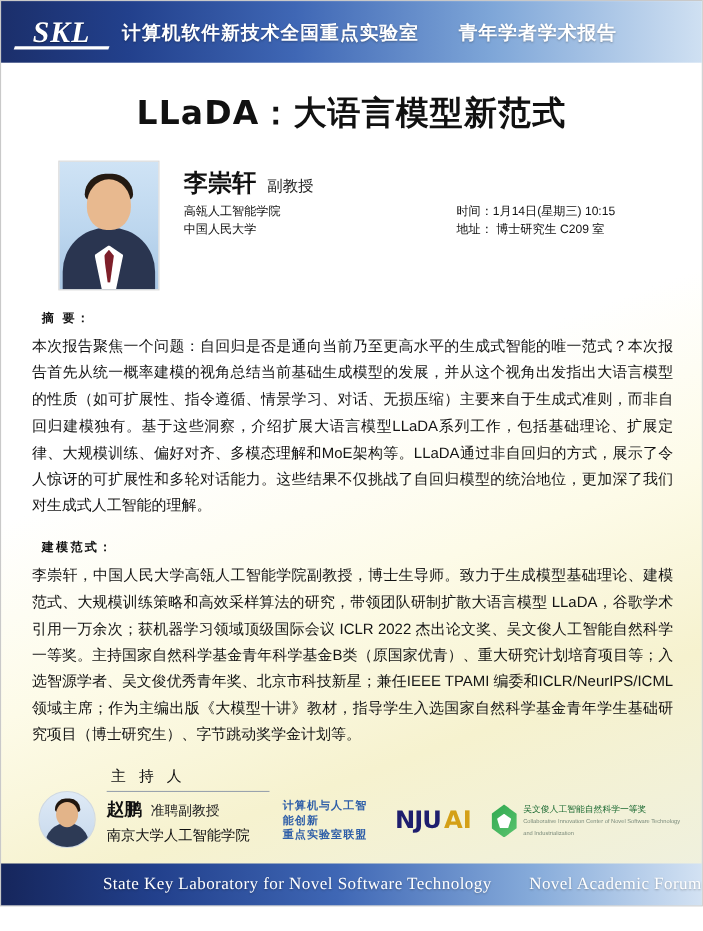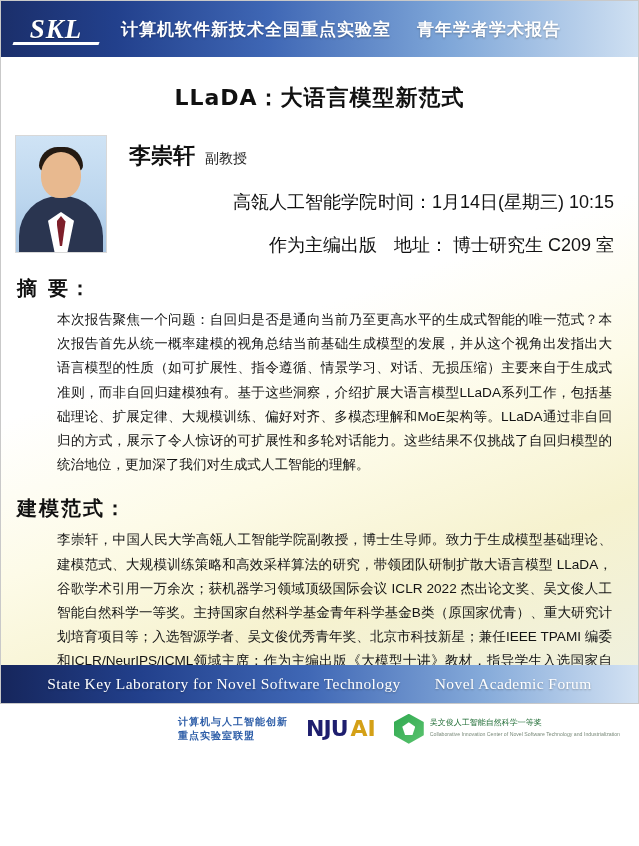--- a/index.html
+++ b/index.html
@@ -4,21 +4,21 @@
 <style>
   * { box-sizing: border-box; margin: 0; padding: 0; }
   body {
     width: 639px; height: 846px;
     font-family: "Liberation Sans", sans-serif;
     background: #ffffff;
     overflow: hidden;
   }
   .poster {
     position: relative;
-    width: 639px; height: 704px;
+    width: 639px; height: 824px;
     background: linear-gradient(160deg, #ffffff 0%, #ffffff 45%, #fdfbe8 62%, #f6f2cf 78%, #eef0e0 100%);
     border: 1px solid #c9c9c9;
   }
   
   .header {
     position: relative;
     height: 56px;
     background: linear-gradient(90deg, #1b2f6b 0%, #22408c 18%, #3f67b5 42%, #7ea6d8 70%, #cfe0f2 100%);
     display: flex;
     align-items: center;
@@ -42,47 +42,46 @@
     position: absolute;
     left: 12px; bottom: 12px;
     width: 86px; height: 3px;
     background: #ffffff;
     transform: skewX(-20deg);
   }
   .header-title {
     flex: 1;
     display: flex;
     align-items: center;
-    gap: 26px;
+    gap: 36px;
     color: #ffffff;
     font-family: "DejaVu Sans", "Liberation Sans", sans-serif;
     font-weight: bold;
     font-size: 17px;
     letter-spacing: 1px;
     padding-right: 8px;
     text-shadow: 0 1px 2px rgba(0,0,0,.3);
-    margin-left: 10px;
   }
   .header-title .t2 { white-space: nowrap; }
 
   
   .main-title {
     text-align: center;
     font-family: "DejaVu Sans", "Liberation Sans", sans-serif;
     font-weight: bold;
-    font-size: 22px;
+    font-size: 30px;
     color: #111111;
     letter-spacing: 1px;
     padding: 26px 10px 18px 10px;
   }
 
   
   .speaker {
     display: flex;
-    padding: 4px 24px 0 14px;
+    padding: 4px 24px 0 52px;
     gap: 22px;
   }
   .photo {
     width: 92px; height: 118px;
     border: 1px solid #d8d8d8;
     background: linear-gradient(180deg, #cfe3f5 0%, #bcd6ee 55%, #a8c6e4 100%);
     position: relative;
     overflow: hidden;
     flex: 0 0 auto;
   }
@@ -130,46 +129,44 @@
   .name-row { display: flex; align-items: baseline; gap: 10px; }
   .sp-name {
     font-family: "DejaVu Sans", "Liberation Sans", sans-serif;
     font-weight: bold;
     font-size: 22px;
     color: #111;
   }
   .sp-rank { font-size: 14px; color: #222; }
   .info-line {
     display: flex;
-    margin-top: 19px;
-    font-size: 18px;
+    margin-top: 2px;
+    font-size: 11px;
     color: #111;
-    text-align: right;
   }
   .info-left { width: 248px; }
   .info-right { flex: 1; }
 
   
   .section-title {
     font-family: "DejaVu Sans", "Liberation Sans", sans-serif;
     font-weight: bold;
-    font-size: 20px;
+    font-size: 11px;
     color: #111;
-    padding: 0 0 6px 16px;
+    padding: 0 0 6px 37px;
     letter-spacing: 2px;
   }
   .abstract-wrap { padding-top: 18px; }
   .body-text {
     padding: 0 26px 0 28px;
     font-size: 13.6px;
     line-height: 1.78;
     color: #141414;
     text-align: justify;
     text-justify: inter-ideograph;
-    margin-left: 28px;
   }
   .bio-wrap { padding-top: 18px; }
 
   
   .host {
     display: flex;
     align-items: flex-end;
     padding: 16px 18px 0 34px;
     gap: 12px;
   }
@@ -255,21 +252,21 @@
   .greenlogo .gtext .g-en { color:#7a8a7a; font-size: 5.2px; }
 
   
   .footer {
     position: absolute;
     left: 0; right: 0; bottom: 0;
     height: 38px;
     background: linear-gradient(90deg, #16265c 0%, #22408c 22%, #3f67b5 48%, #86abda 76%, #d3e2f3 100%);
     display: flex;
     align-items: center;
-    justify-content: center;
+    justify-content: flex-end;
     gap: 34px;
     color: #ffffff;
     font-family: "Liberation Serif", serif;
     font-size: 15.5px;
     letter-spacing: .4px;
     text-shadow: 0 1px 2px rgba(0,0,0,.3);
   }
 </style>
 </head>
 <body>
@@ -300,37 +297,53 @@
     <div class="speaker-info">
       <div class="name-row">
         <span class="sp-name">李崇轩</span>
         <span class="sp-rank">副教授</span>
       </div>
       <div class="info-line">
         <span class="info-left">高瓴人工智能学院</span>
         <span class="info-right">时间：1月14日(星期三) 10:15</span>
       </div>
       <div class="info-line">
-        <span class="info-left">作为主编出版</span>
+        <span class="info-left">中国人民大学</span>
         <span class="info-right">地址：  博士研究生 C209 室</span>
       </div>
     </div>
   </div>
 
   <div class="abstract-wrap">
     <div class="section-title">摘 要：</div>
     <div class="body-text">本次报告聚焦一个问题：自回归是否是通向当前乃至更高水平的生成式智能的唯一范式？本次报告首先从统一概率建模的视角总结当前基础生成模型的发展，并从这个视角出发指出大语言模型的性质（如可扩展性、指令遵循、情景学习、对话、无损压缩）主要来自于生成式准则，而非自回归建模独有。基于这些洞察，介绍扩展大语言模型LLaDA系列工作，包括基础理论、扩展定律、大规模训练、偏好对齐、多模态理解和MoE架构等。LLaDA通过非自回归的方式，展示了令人惊讶的可扩展性和多轮对话能力。这些结果不仅挑战了自回归模型的统治地位，更加深了我们对生成式人工智能的理解。</div>
   </div>
 
   <div class="bio-wrap">
     <div class="section-title">建模范式：</div>
     <div class="body-text">李崇轩，中国人民大学高瓴人工智能学院副教授，博士生导师。致力于生成模型基础理论、建模范式、大规模训练策略和高效采样算法的研究，带领团队研制扩散大语言模型 LLaDA，谷歌学术引用一万余次；获机器学习领域顶级国际会议 ICLR 2022 杰出论文奖、吴文俊人工智能自然科学一等奖。主持国家自然科学基金青年科学基金B类（原国家优青）、重大研究计划培育项目等；入选智源学者、吴文俊优秀青年奖、北京市科技新星；兼任IEEE TPAMI 编委和ICLR/NeurIPS/ICML领域主席；作为主编出版《大模型十讲》教材，指导学生入选国家自然科学基金青年学生基础研究项目（博士研究生）、字节跳动奖学金计划等。</div>
   </div>
 
   <div class="host">
+    <div class="host-left">
+      <div class="host-photo">
+        <div class="h-body"></div>
+        <div class="h-hair"></div>
+        <div class="h-head"></div>
+      </div>
+      <div class="host-text">
+        <div class="host-label">主 持 人</div>
+        <div class="host-divider"></div>
+        <div class="host-name-row">
+          <span class="host-name">赵鹏</span>
+          <span class="host-rank">准聘副教授</span>
+        </div>
+        <div class="host-affil">南京大学人工智能学院</div>
+      </div>
+    </div>
 
     <div class="sponsors">
       <div class="sp-logo">
         <div>
           <div class="sp-kovlab">计算机与人工智能创新</div>
           <div class="sp-kovlab">重点实验室联盟</div>
         </div>
       </div>
       <div class="njuai">
         <span class="nj">NJU</span>

